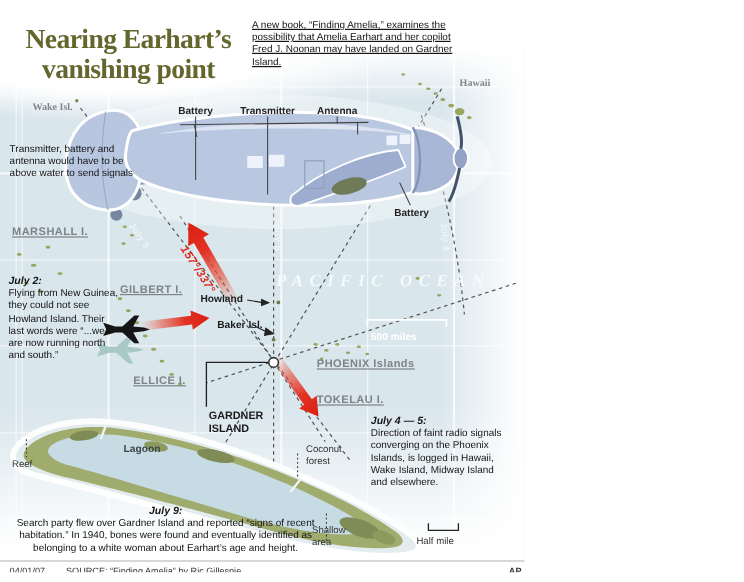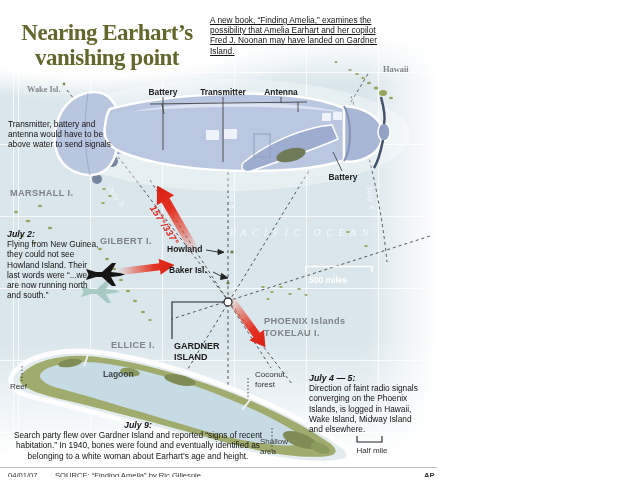--- a/index.html
+++ b/index.html
@@ -17,24 +17,24 @@
     background-position:0 0,0 0,0 0,0 0,18px 0,0 32px;
     background-color:#d9e6ec;}
   svg.art{position:absolute;left:0;top:0;z-index:2;}
   .txt{position:absolute;z-index:3;}
   .title{font-family:"Liberation Serif",serif;font-weight:bold;color:#63672d;
          font-size:23px;line-height:25px;text-align:center;letter-spacing:-.5px;}
   .body{font-size:8.3px;line-height:10.2px;color:#141414;}
   .evt-label{display:block;font-weight:bold;font-style:italic;font-size:8.8px;}
   .plbl{font-size:8.4px;font-weight:600;color:#222;text-align:center;}
   .glbl{font-size:8.4px;font-weight:bold;color:#82878a;font-family:Liberation Serif, serif;}
-  .rlbl{font-size:9.2px;font-weight:bold;color:#7e8387;letter-spacing:.4px;}
+  .rlbl{font-size:9.2px;font-weight:bold;color:#7e8387;letter-spacing:.4px;text-decoration:underline;}
   .klbl{font-size:8.5px;font-weight:bold;color:#1a1a1a;}
-  .ocean{font-family:"Liberation Serif",serif;font-style:italic;font-weight:normal;
-         color:#f5fafc;font-size:10px;letter-spacing:5.5px;text-align:center;}
+  .ocean{font-family:"Liberation Serif",serif;font-style:italic;font-weight:bold;
+         color:#f5fafc;font-size:14px;letter-spacing:5.5px;text-align:center;}
   .wscale{color:#fff;font-weight:bold;font-size:8.5px;}
   .rot{transform-origin:0 0;white-space:nowrap;}
   .july{color:#eef5f7;font-weight:bold;font-size:7.5px;letter-spacing:.5px;}
   .bearing{color:#e3241b;font-weight:bold;font-style:italic;font-size:9.5px;letter-spacing:.3px;}
   .small-dark{font-size:8px;color:#333;}
   .foot{font-size:7.6px;color:#333;}
   .rule{position:absolute;left:0;top:467px;width:437px;height:1px;background:#b9bdbf;z-index:3;}
 </style>
 </head>
 <body>
@@ -192,51 +192,51 @@
   <div class="txt plbl" style="left:147px;top:87px;width:32px;">Battery</div>
   <div class="txt plbl" style="left:199px;top:87px;width:48px;">Transmitter</div>
   <div class="txt plbl" style="left:261px;top:87px;width:40px;">Antenna</div>
   <div class="txt plbl" style="left:327px;top:172px;width:32px;">Battery</div>
   <div class="txt body" style="left:8px;top:119px;width:108px;">Transmitter, battery and antenna would have to be above water to send signals</div>
 
   <div class="txt glbl" style="left:27px;top:85px;">Wake Isl.</div>
   <div class="txt glbl" style="left:383px;top:65px;">Hawaii</div>
   <div class="txt rlbl" style="left:10px;top:188px;">MARSHALL I.</div>
   <div class="txt rlbl" style="left:64px;top:236px;padding-left:36px;">GILBERT I.</div>
-  <div class="txt rlbl" style="left:111px;top:312px;margin-top:28px;">ELLICE I.</div>
-  <div class="txt rlbl" style="left:264px;top:298px;margin-top:18px;">PHOENIX Islands</div>
+  <div class="txt rlbl" style="left:111px;top:312px;">ELLICE I.</div>
+  <div class="txt rlbl" style="left:264px;top:298px;">PHOENIX Islands</div>
   <div class="txt rlbl" style="left:264px;top:328px;">TOKELAU I.</div>
   <div class="txt klbl" style="left:167px;top:244px;">Howland</div>
-  <div class="txt klbl" style="left:169px;top:265px;">Baker Isl.</div>
+  <div class="txt klbl" style="left:181px;top:265px;">Baker Isl.</div>
   <div class="txt klbl" style="left:174px;top:341px;width:56px;font-size:9px;line-height:11px;">GARDNER ISLAND</div>
 
   <div class="txt ocean" style="left:230px;top:227px;">PACIFIC OCEAN</div>
   <div class="txt wscale" style="left:309px;top:275px;width:60px;">500 miles</div>
 
   <div class="txt bearing rot" style="left:157px;top:203px;transform:rotate(57deg);">157°/337°</div>
   <div class="txt july rot" style="left:113px;top:184px;transform:rotate(55deg);">July 5</div>
   <div class="txt july rot" style="left:236px;top:185px;transform:rotate(90deg);">July 5</div>
   <div class="txt july rot" style="left:374px;top:185px;transform:rotate(84deg);">July 4</div>
 
   <div class="txt body" style="left:7px;top:229px;width:92px;">
     <span class="evt-label">July 2:</span>
     <span>Flying from New Guinea, they could not see Howland Island. Their last words were “...we are now running north and south.”</span>
   </div>
-  <div class="txt body" style="left:309px;top:345px;width:115px;margin-top:28px;">
+  <div class="txt body" style="left:309px;top:345px;width:115px;">
     <span class="evt-label">July 4 — 5:</span>
     <span>Direction of faint radio signals converging on the Phoenix Islands, is logged in Hawaii, Wake Island, Midway Island and elsewhere.</span>
   </div>
   <div class="txt body" style="left:7px;top:420px;width:262px;text-align:center;">
     <span class="evt-label">July 9:</span>
     <span>Search party flew over Gardner Island and reported “signs of recent habitation.” In 1940, bones were found and eventually identified as belonging to a white woman about Earhart’s age and height.</span>
   </div>
 
   <div class="txt small-dark" style="left:10px;top:382px;">Reef</div>
   <div class="txt small-dark" style="left:103px;top:369px;font-weight:600;font-size:8.5px;color:#3c4448;">Lagoon</div>
   <div class="txt small-dark" style="left:255px;top:370px;width:40px;line-height:9.5px;">Coconut forest</div>
   <div class="txt small-dark" style="left:233px;top:437px;width:38px;line-height:9.5px;margin-left:27px;">Shallow area</div>
-  <div class="txt small-dark" style="left:347px;top:446px;width:50px;text-align:center;">Half mile</div>
+  <div class="txt small-dark" style="left:347px;top:446px;width:50px;">Half mile</div>
 
   <div class="rule"></div>
   <div class="txt foot" style="left:8px;top:471px;">04/01/07</div>
   <div class="txt foot" style="left:55px;top:471px;">SOURCE: “Finding Amelia” by Ric Gillespie</div>
   <div class="txt foot" style="left:424px;top:471px;font-weight:bold;">AP</div>
 </div>
 
 </body></html>

